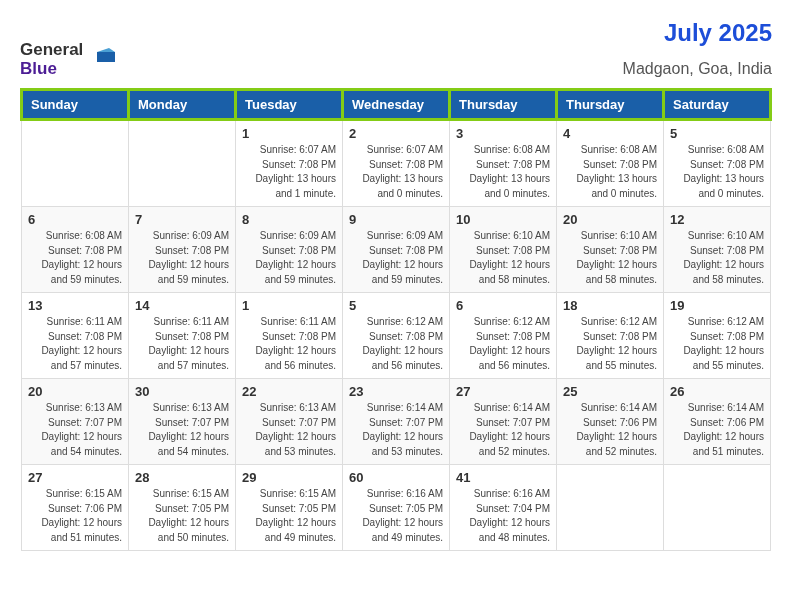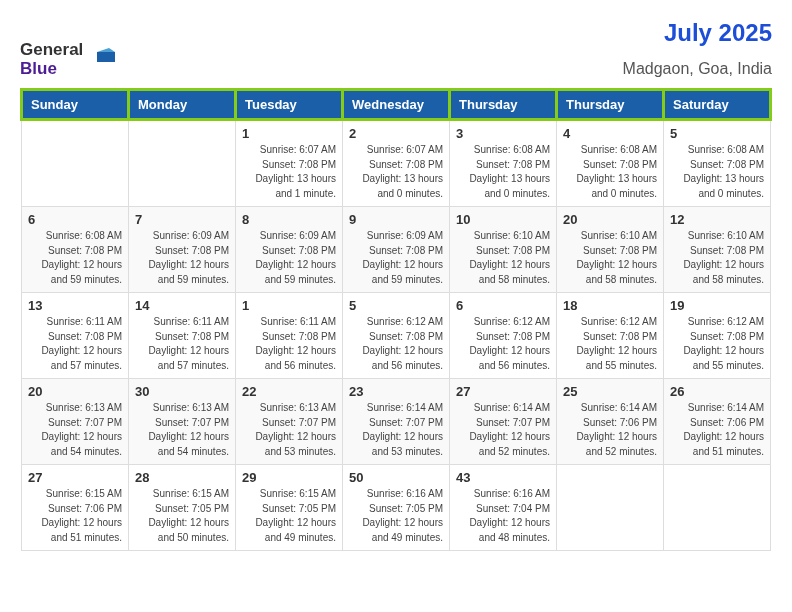--- a/index.html
+++ b/index.html
@@ -292,27 +292,27 @@
 Sunset: 7:05 PM
 Daylight: 12 hours and 50 minutes.</div>
         </td>
         <td>
           <span class="day-number">29</span>
           <div class="day-info" style="white-space: pre-line;">Sunrise: 6:15 AM
 Sunset: 7:05 PM
 Daylight: 12 hours and 49 minutes.</div>
         </td>
         <td>
-          <span class="day-number">50</span>
+          <span class="day-number">60</span>
           <div class="day-info" style="white-space: pre-line;">Sunrise: 6:16 AM
 Sunset: 7:05 PM
 Daylight: 12 hours and 49 minutes.</div>
         </td>
         <td>
-          <span class="day-number">43</span>
+          <span class="day-number">41</span>
           <div class="day-info" style="white-space: pre-line;">Sunrise: 6:16 AM
 Sunset: 7:04 PM
 Daylight: 12 hours and 48 minutes.</div>
         </td>
         <td class="empty-cell"></td>
         <td class="empty-cell"></td>
       </tr>
     </tbody>
 </table>
 

